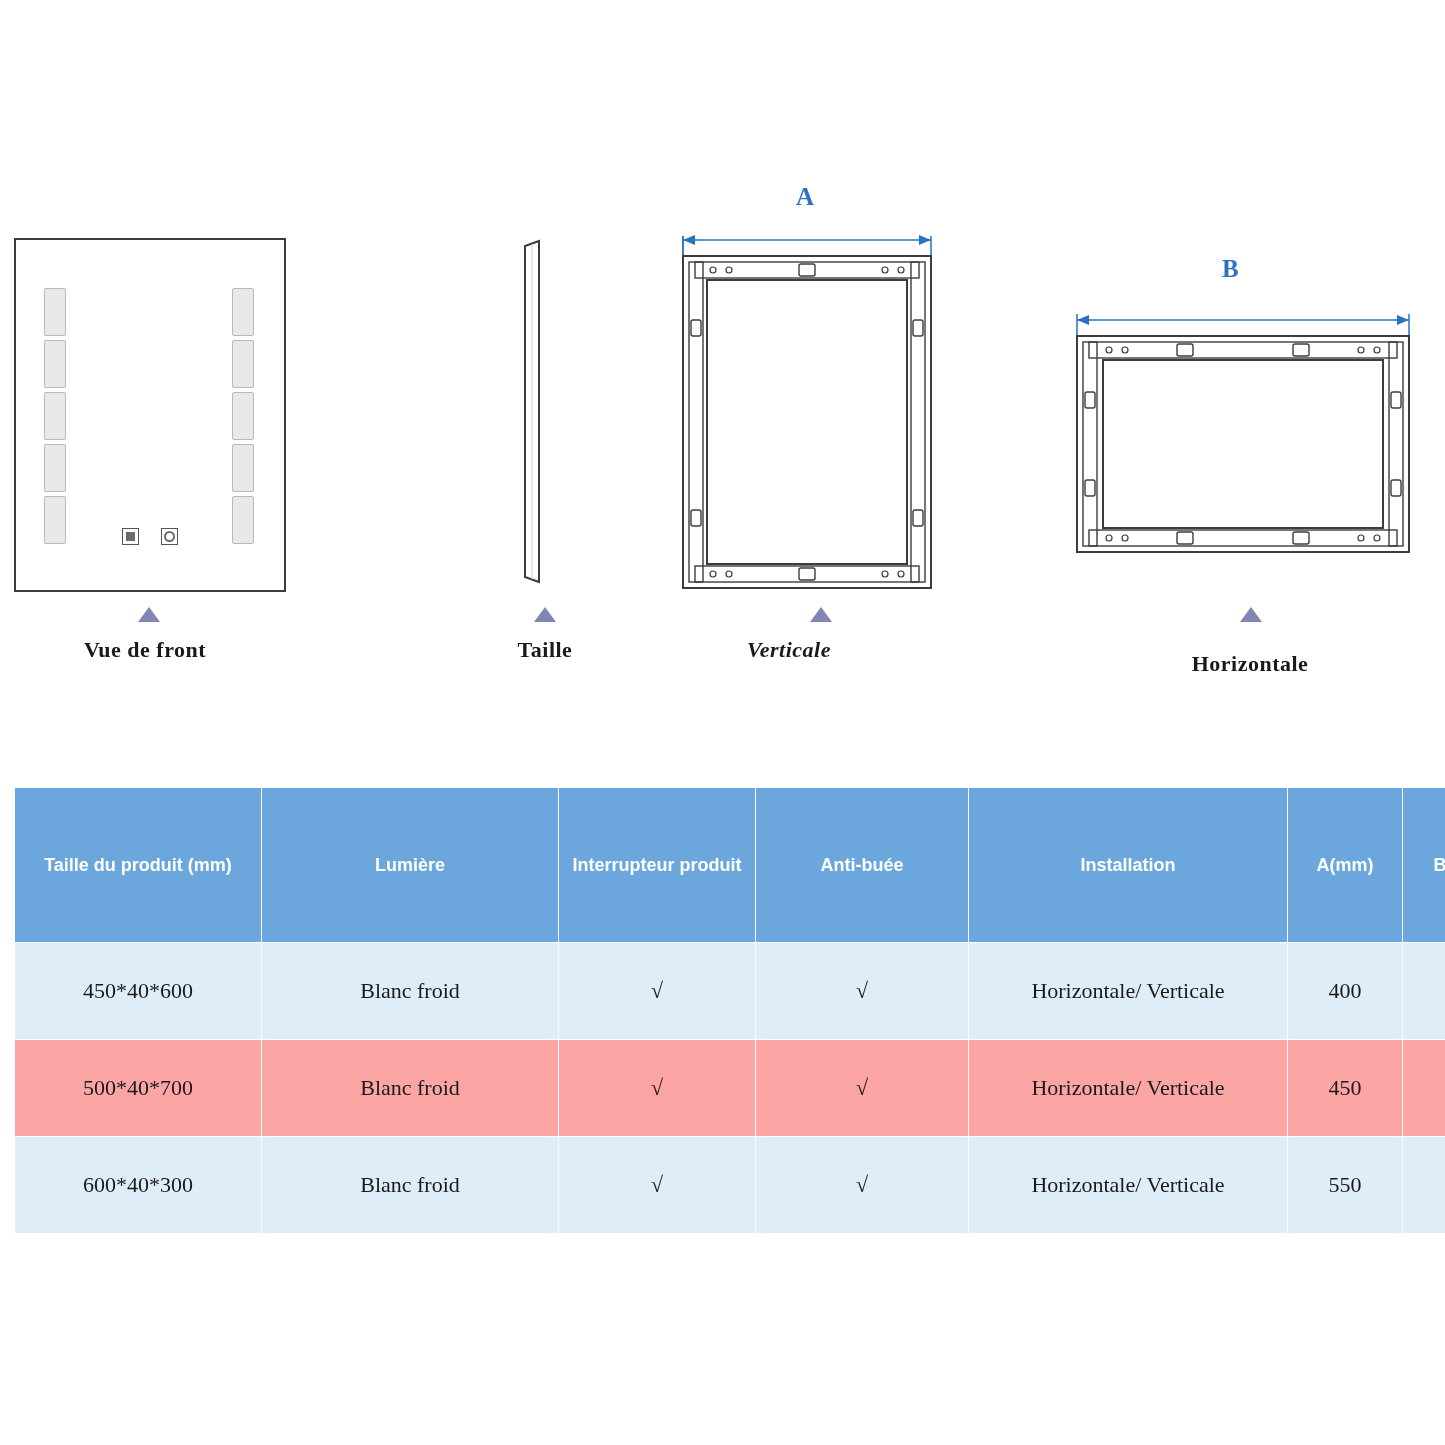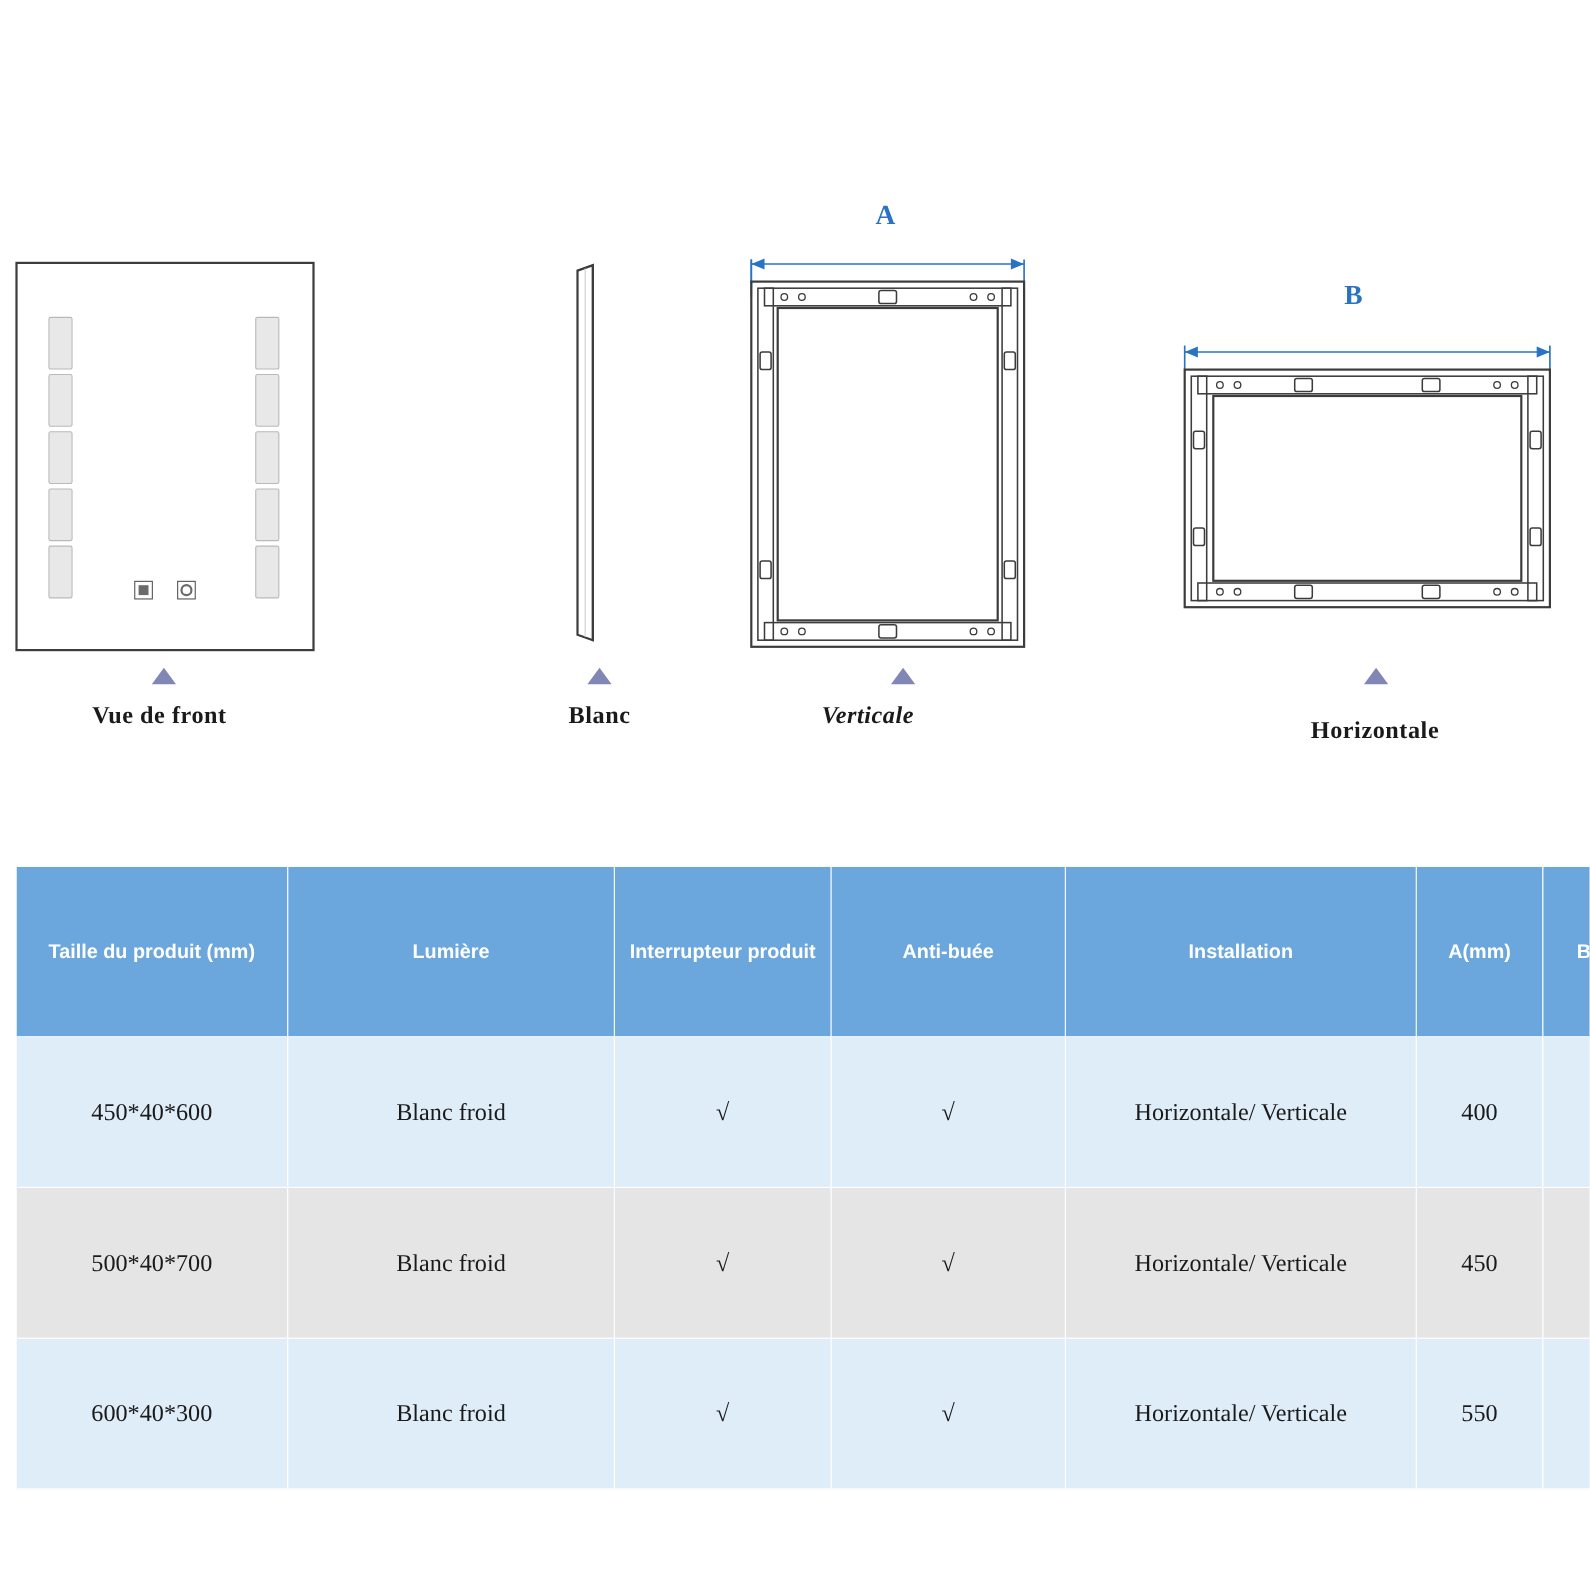--- a/index.html
+++ b/index.html
@@ -146,26 +146,26 @@
     text-align: center;
     vertical-align: middle;
   }
   #spec-table td {
     background: #dfedf9;
     color: #1a1a1a;
     font-family: "Liberation Serif", serif;
     font-size: 22px;
     height: 96px;
     border: 1px solid #ffffff;
-    padding: 20px 6px;
+    padding: 0 6px;
     text-align: center;
     vertical-align: middle;
   }
   #spec-table tr.row-alt td {
-    background: #e5e5e5;
+    background: #fca5a5;
   }
   .col-1 { width: 234px; }
   .col-2 { width: 284px; }
   .col-3 { width: 184px; }
   .col-4 { width: 200px; }
   .col-5 { width: 306px; margin-left: 28px; }
   .col-6 { width: 102px; }
   .col-7 { width: 106px; }
 </style>
 </head>
@@ -195,21 +195,21 @@
     <div class="view-caption" style="left:0px; top:637px; width:290px;">Vue de front</div>
   </div>
 
   <div class="view-block">
     <svg id="profile-shape" viewBox="0 0 28 347">
       <path d="M6 8 L20 3 L20 344 L6 339 Z" fill="#ffffff" stroke="#3c3c3c" stroke-width="2"></path>
       <line x1="20" y1="3" x2="20" y2="344" stroke="#3c3c3c" stroke-width="2"></line>
       <line x1="13" y1="6" x2="13" y2="341" stroke="#cfcfcf" stroke-width="1"></line>
     </svg>
     <div class="caret" style="left:534px; top:607px;"></div>
-    <div class="view-caption" style="left:420px; top:637px; width:250px;">Blanc</div>
+    <div class="view-caption" style="left:420px; top:637px; width:250px;">Taille</div>
   </div>
 
   <div class="view-block">
     <div class="dim-label" style="left:796px; top:183px;">A</div>
     <svg id="vertical-view" viewBox="0 0 268 368">
 
       <line x1="10" y1="-20" x2="10" y2="14" stroke="#2a72c4" stroke-width="1.5" transform="translate(0,28)"></line>
       <g stroke="#2a72c4" stroke-width="1.5" fill="none">
         <line x1="10" y1="8" x2="10" y2="30"></line>
         <line x1="258" y1="8" x2="258" y2="30"></line>

